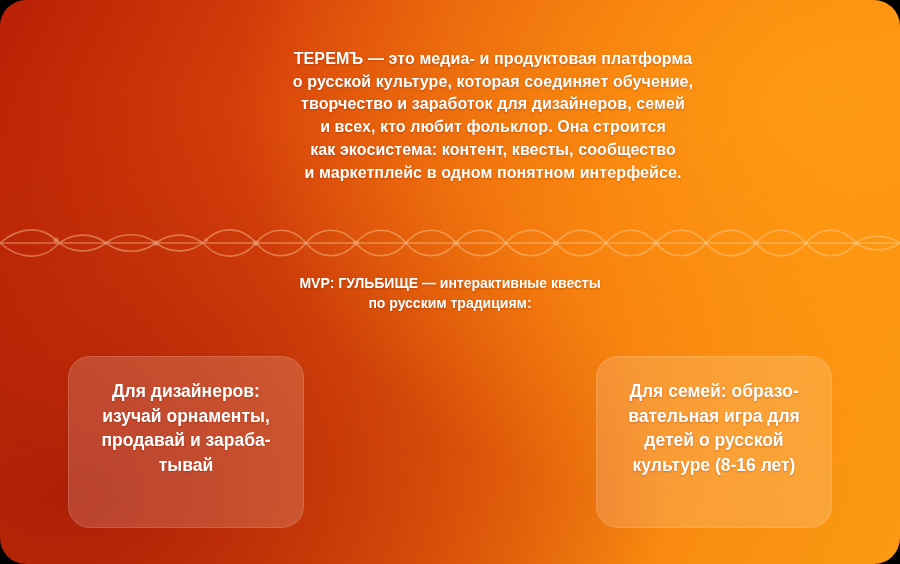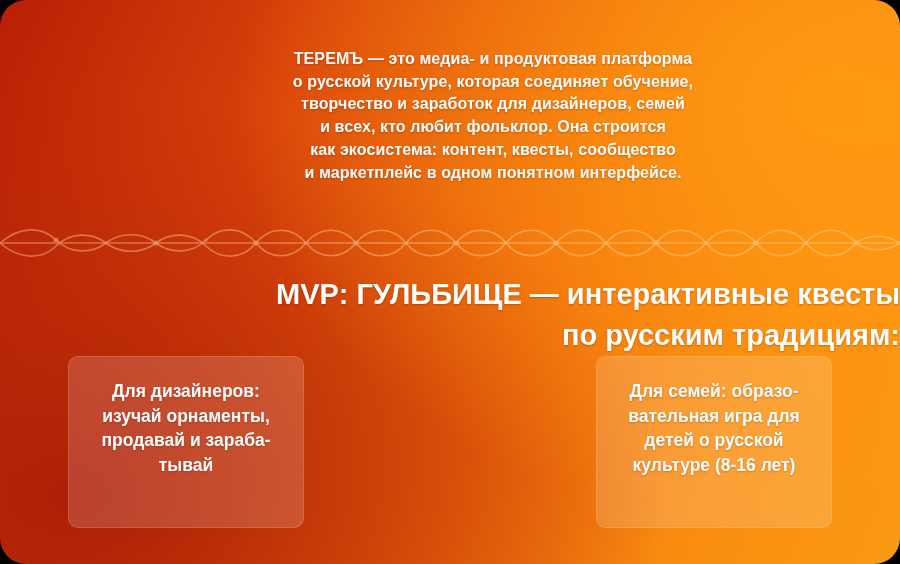--- a/index.html
+++ b/index.html
@@ -57,43 +57,43 @@
     width: 900px;
     height: 42px;
     z-index: 2;
     opacity: 0.55;
   }
 
   .mvp {
     position: absolute;
     left: 0; top: 274px;
     width: 900px;
-    text-align: right;
+    text-align: center;
     color: #ffffff;
-    font-size: 29px;
+    font-size: 14px;
     font-weight: bold;
     line-height: 1.42;
     text-shadow: 0 1px 2px rgba(120,25,0,0.35);
     z-index: 3;
   }
   .mvp .line { display: block; white-space: nowrap; }
 
   .cards {
     position: absolute;
     left: 68px;
     top: 356px;
     width: 764px;
     display: flex;
     justify-content: space-between;
     z-index: 3;
   }
   .card {
     width: 236px;
     min-height: 172px;
-    border-radius: 10px;
+    border-radius: 22px;
     background: rgba(255,255,255,0.16);
     border: 1px solid rgba(255,255,255,0.13);
     box-sizing: border-box;
     padding: 22px 14px 18px 14px;
     color: #ffffff;
     font-size: 17.5px;
     font-weight: bold;
     line-height: 1.40;
     text-align: center;
     text-shadow: 0 1px 2px rgba(120,25,0,0.30);

